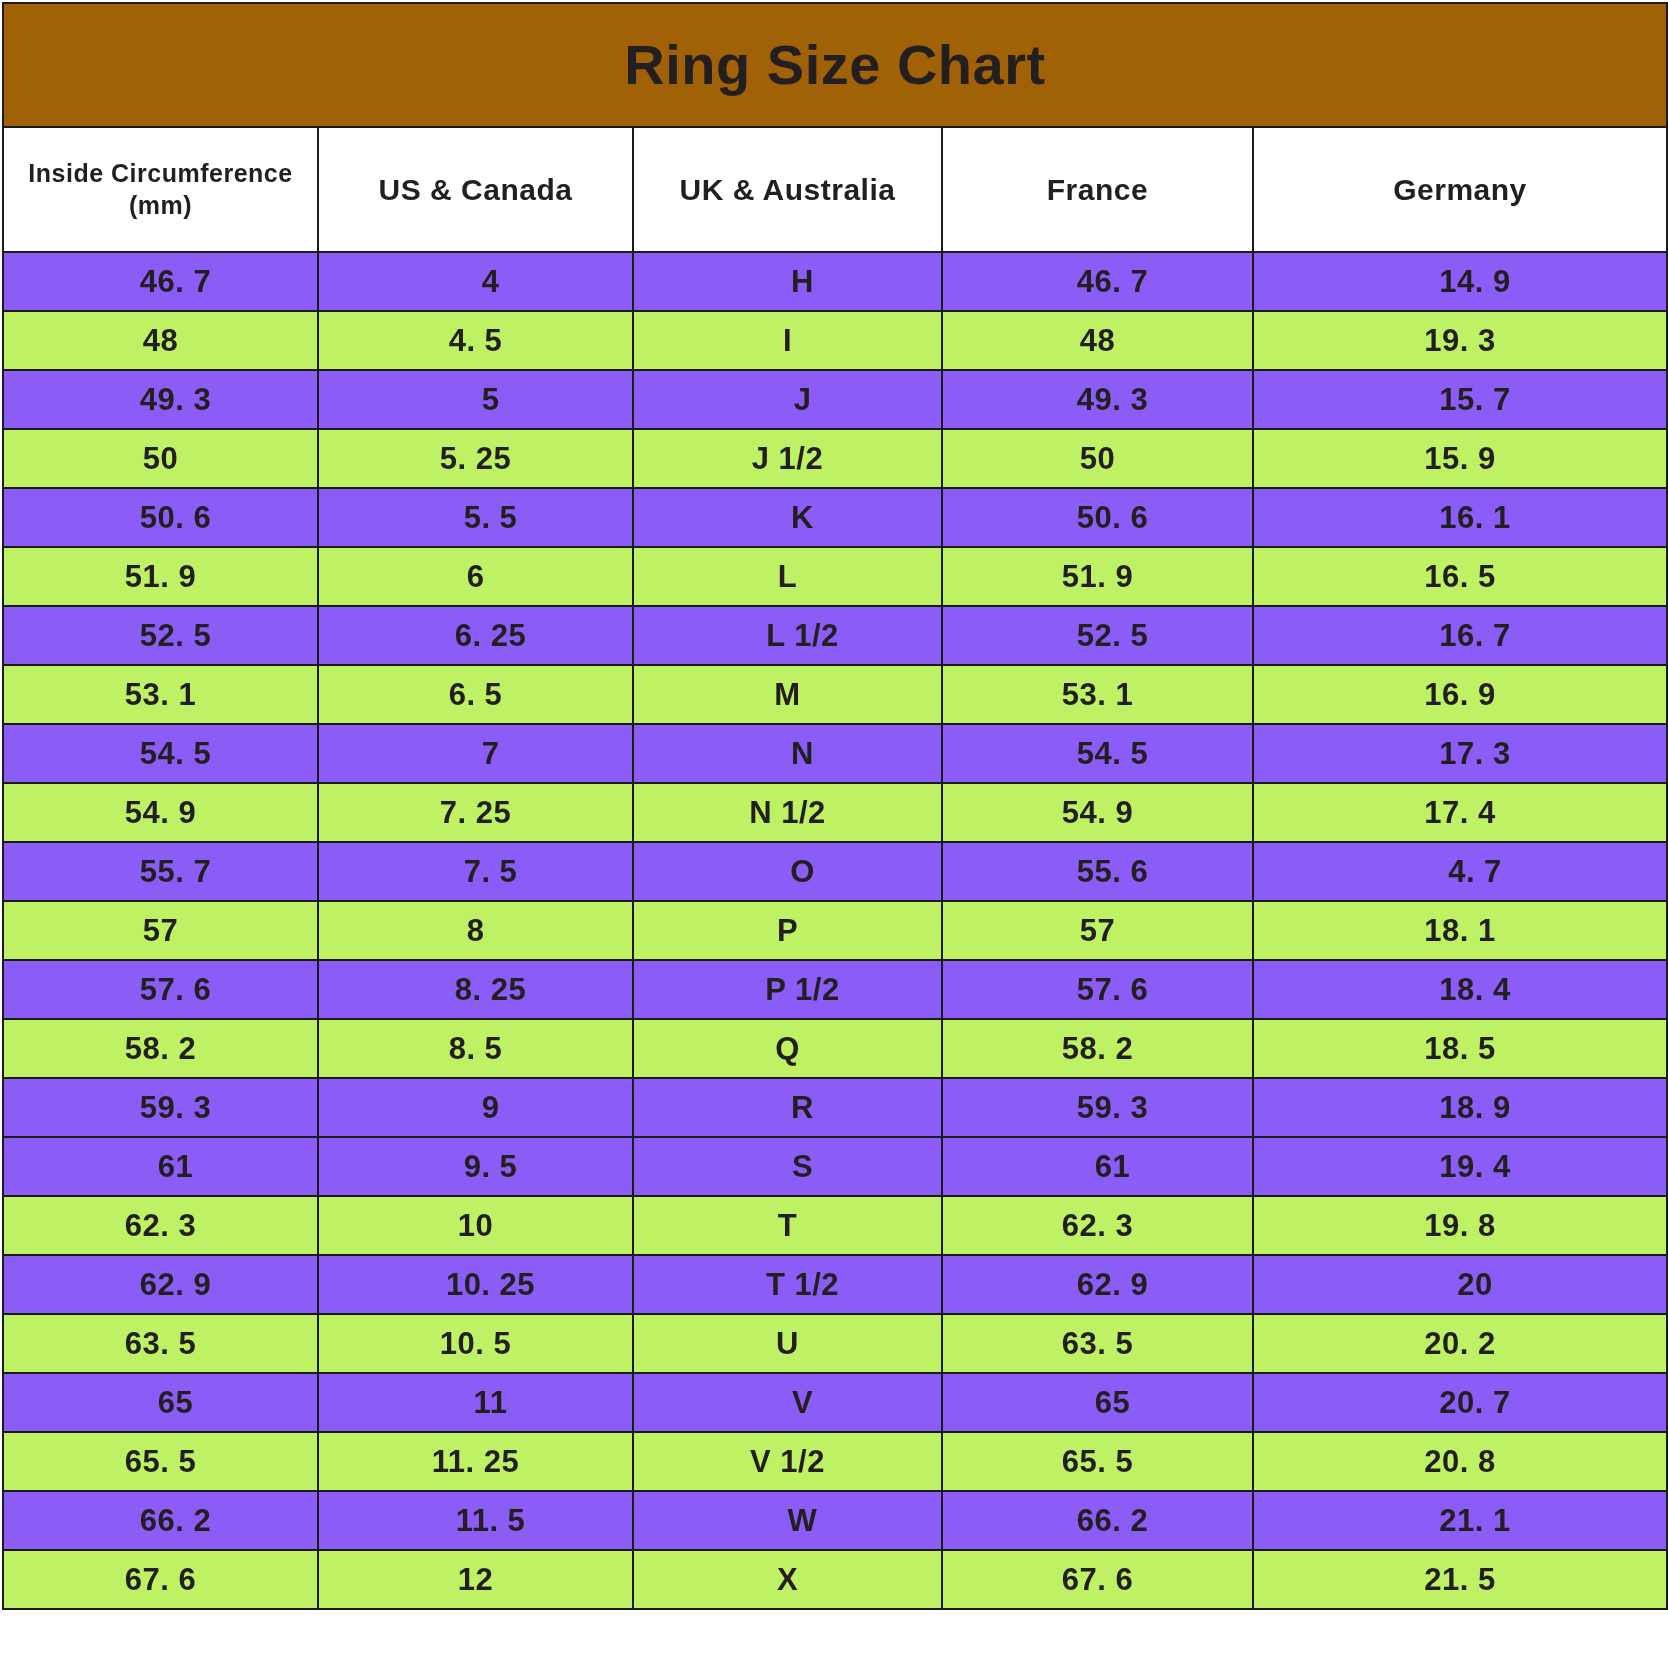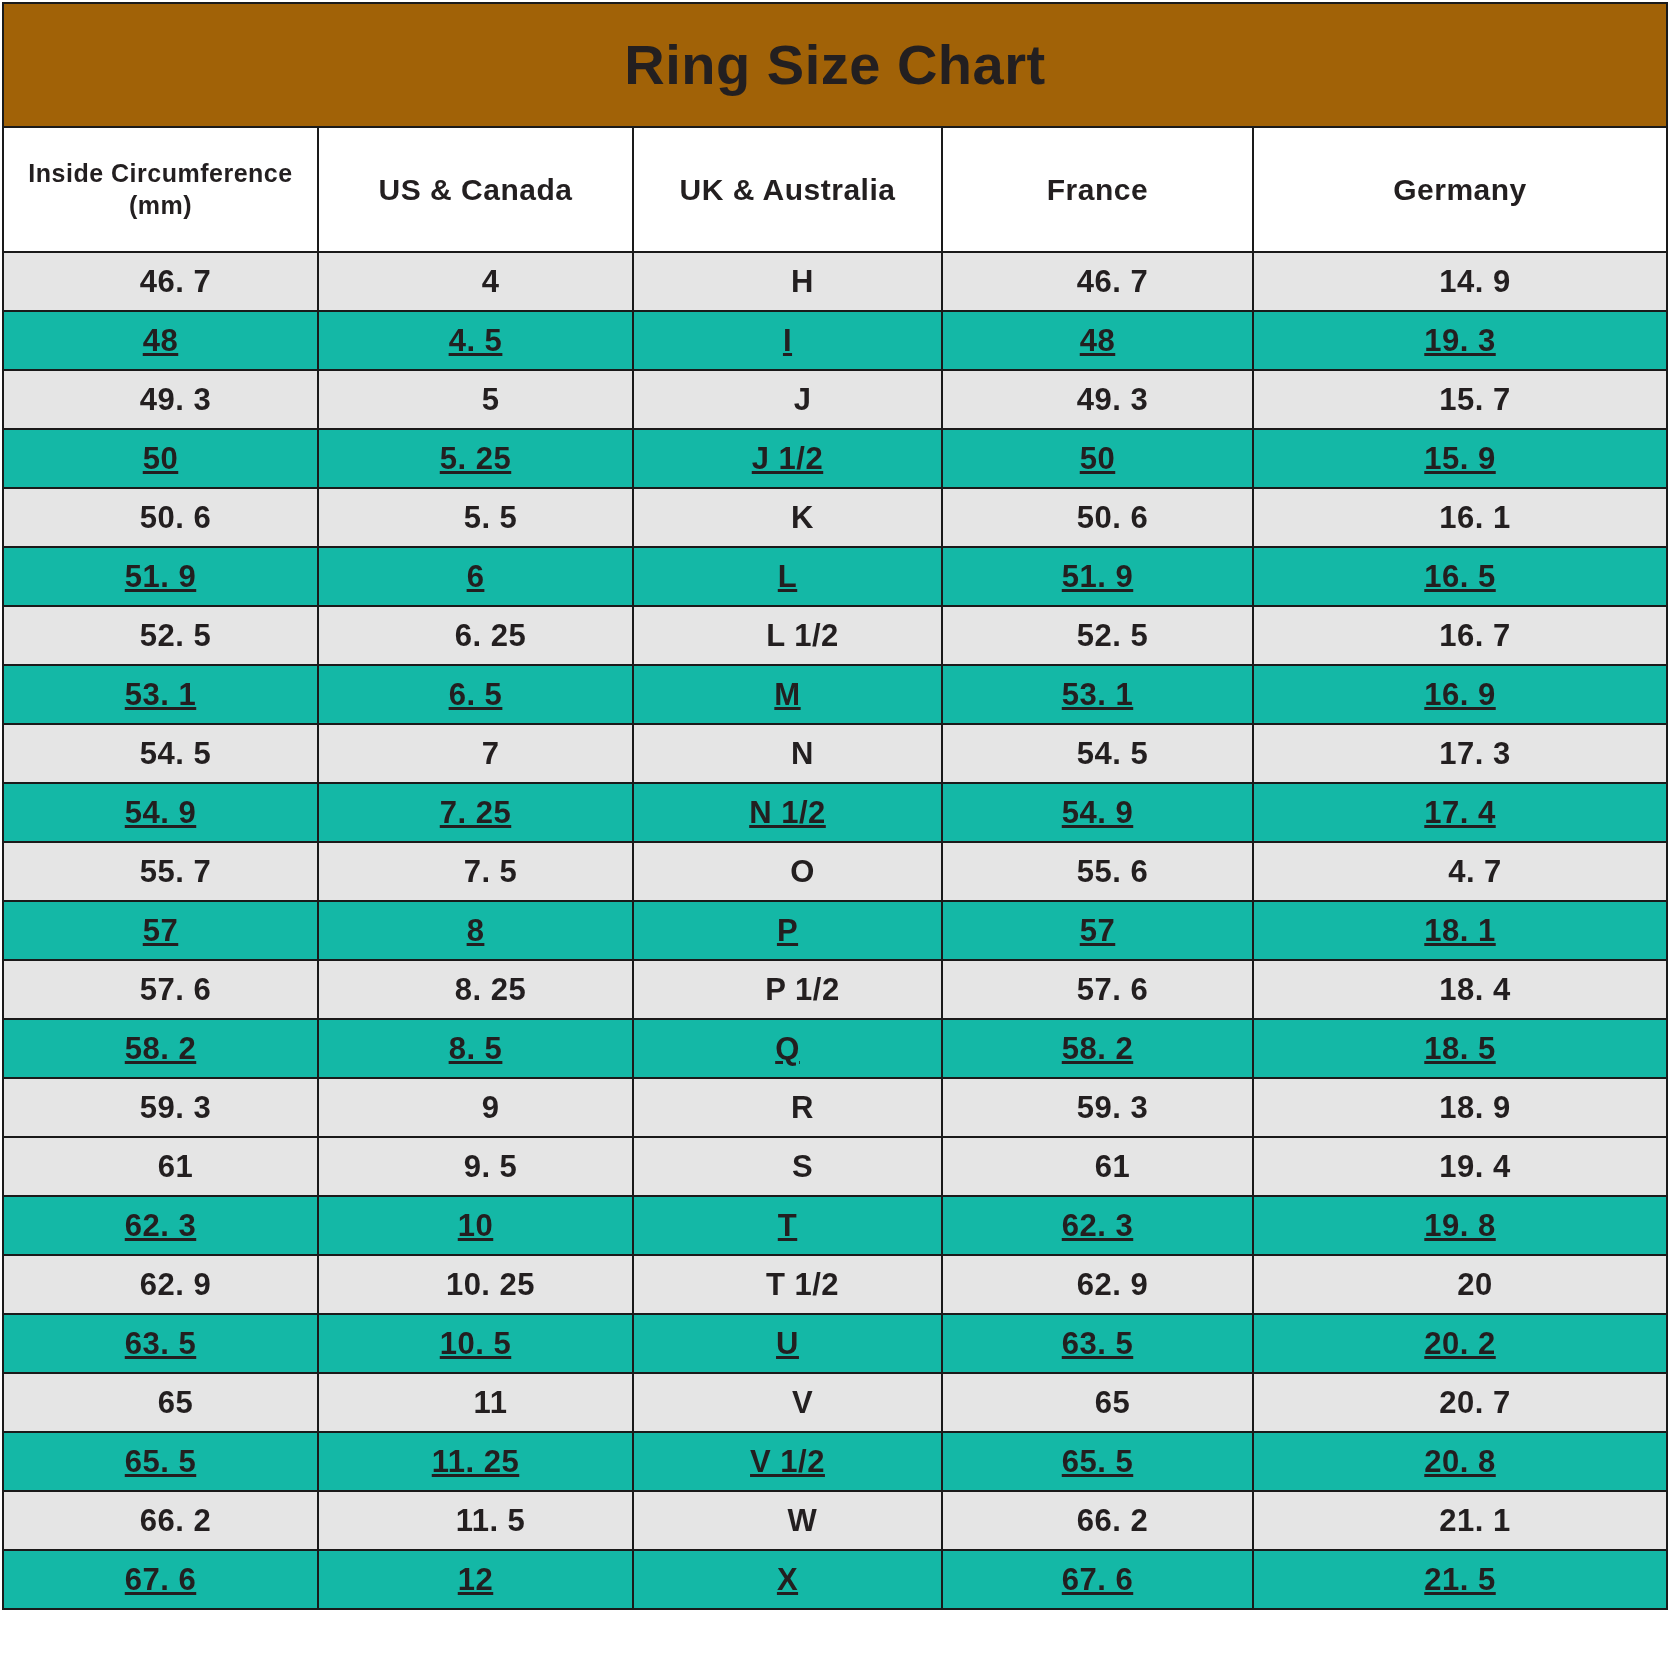--- a/index.html
+++ b/index.html
@@ -52,26 +52,25 @@
   .head-cell.small {
     font-size: 25px;
   }
   td.data {
     font-size: 31px;
     height: 57px;
     padding: 0;
     font-weight: bold;
   }
   tr.odd td.data {
-    background: #e5e5e5;
+    background: #8b5cf6;
     padding-left: 30px;
   }
   tr.even td.data {
-    background: #14b8a6;
-    text-decoration: underline;
+    background: #bef264;
   }
   col.c1 { width: 315px; }
   col.c2 { width: 315px; }
   col.c3 { width: 309px; }
   col.c4 { width: 311px; }
   col.c5 { width: 414px; }
 </style>
 </head>
 <body>
 

